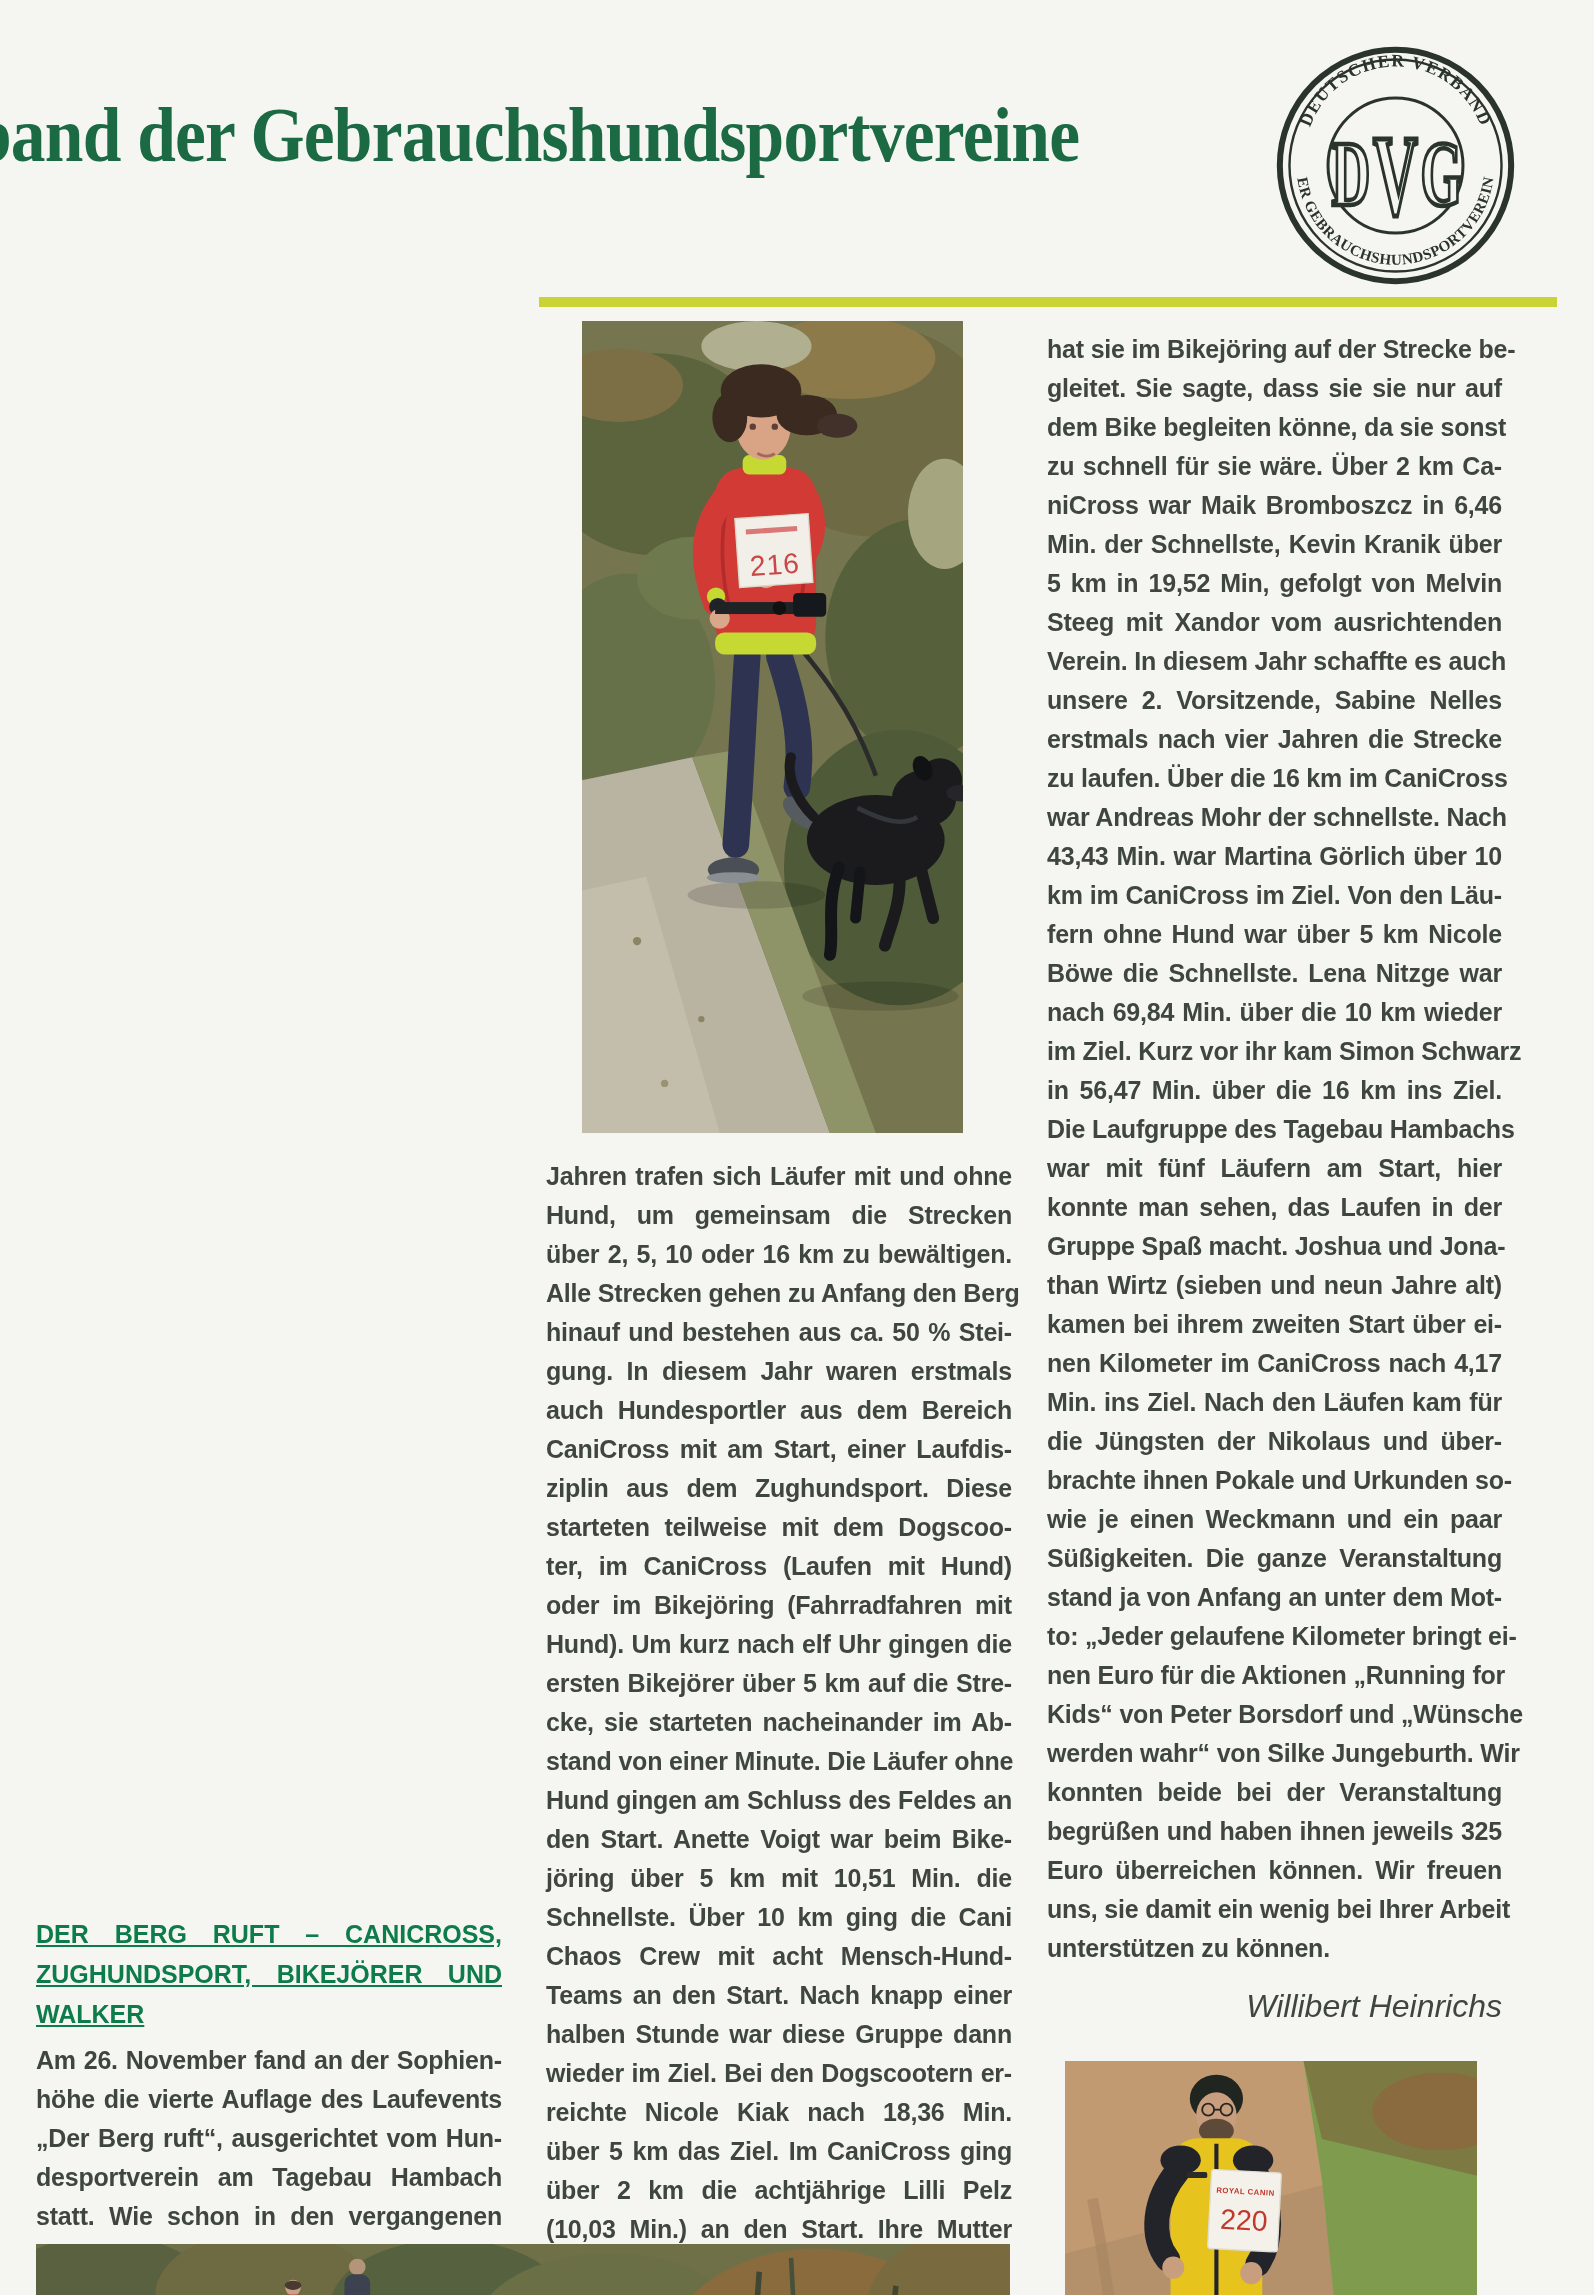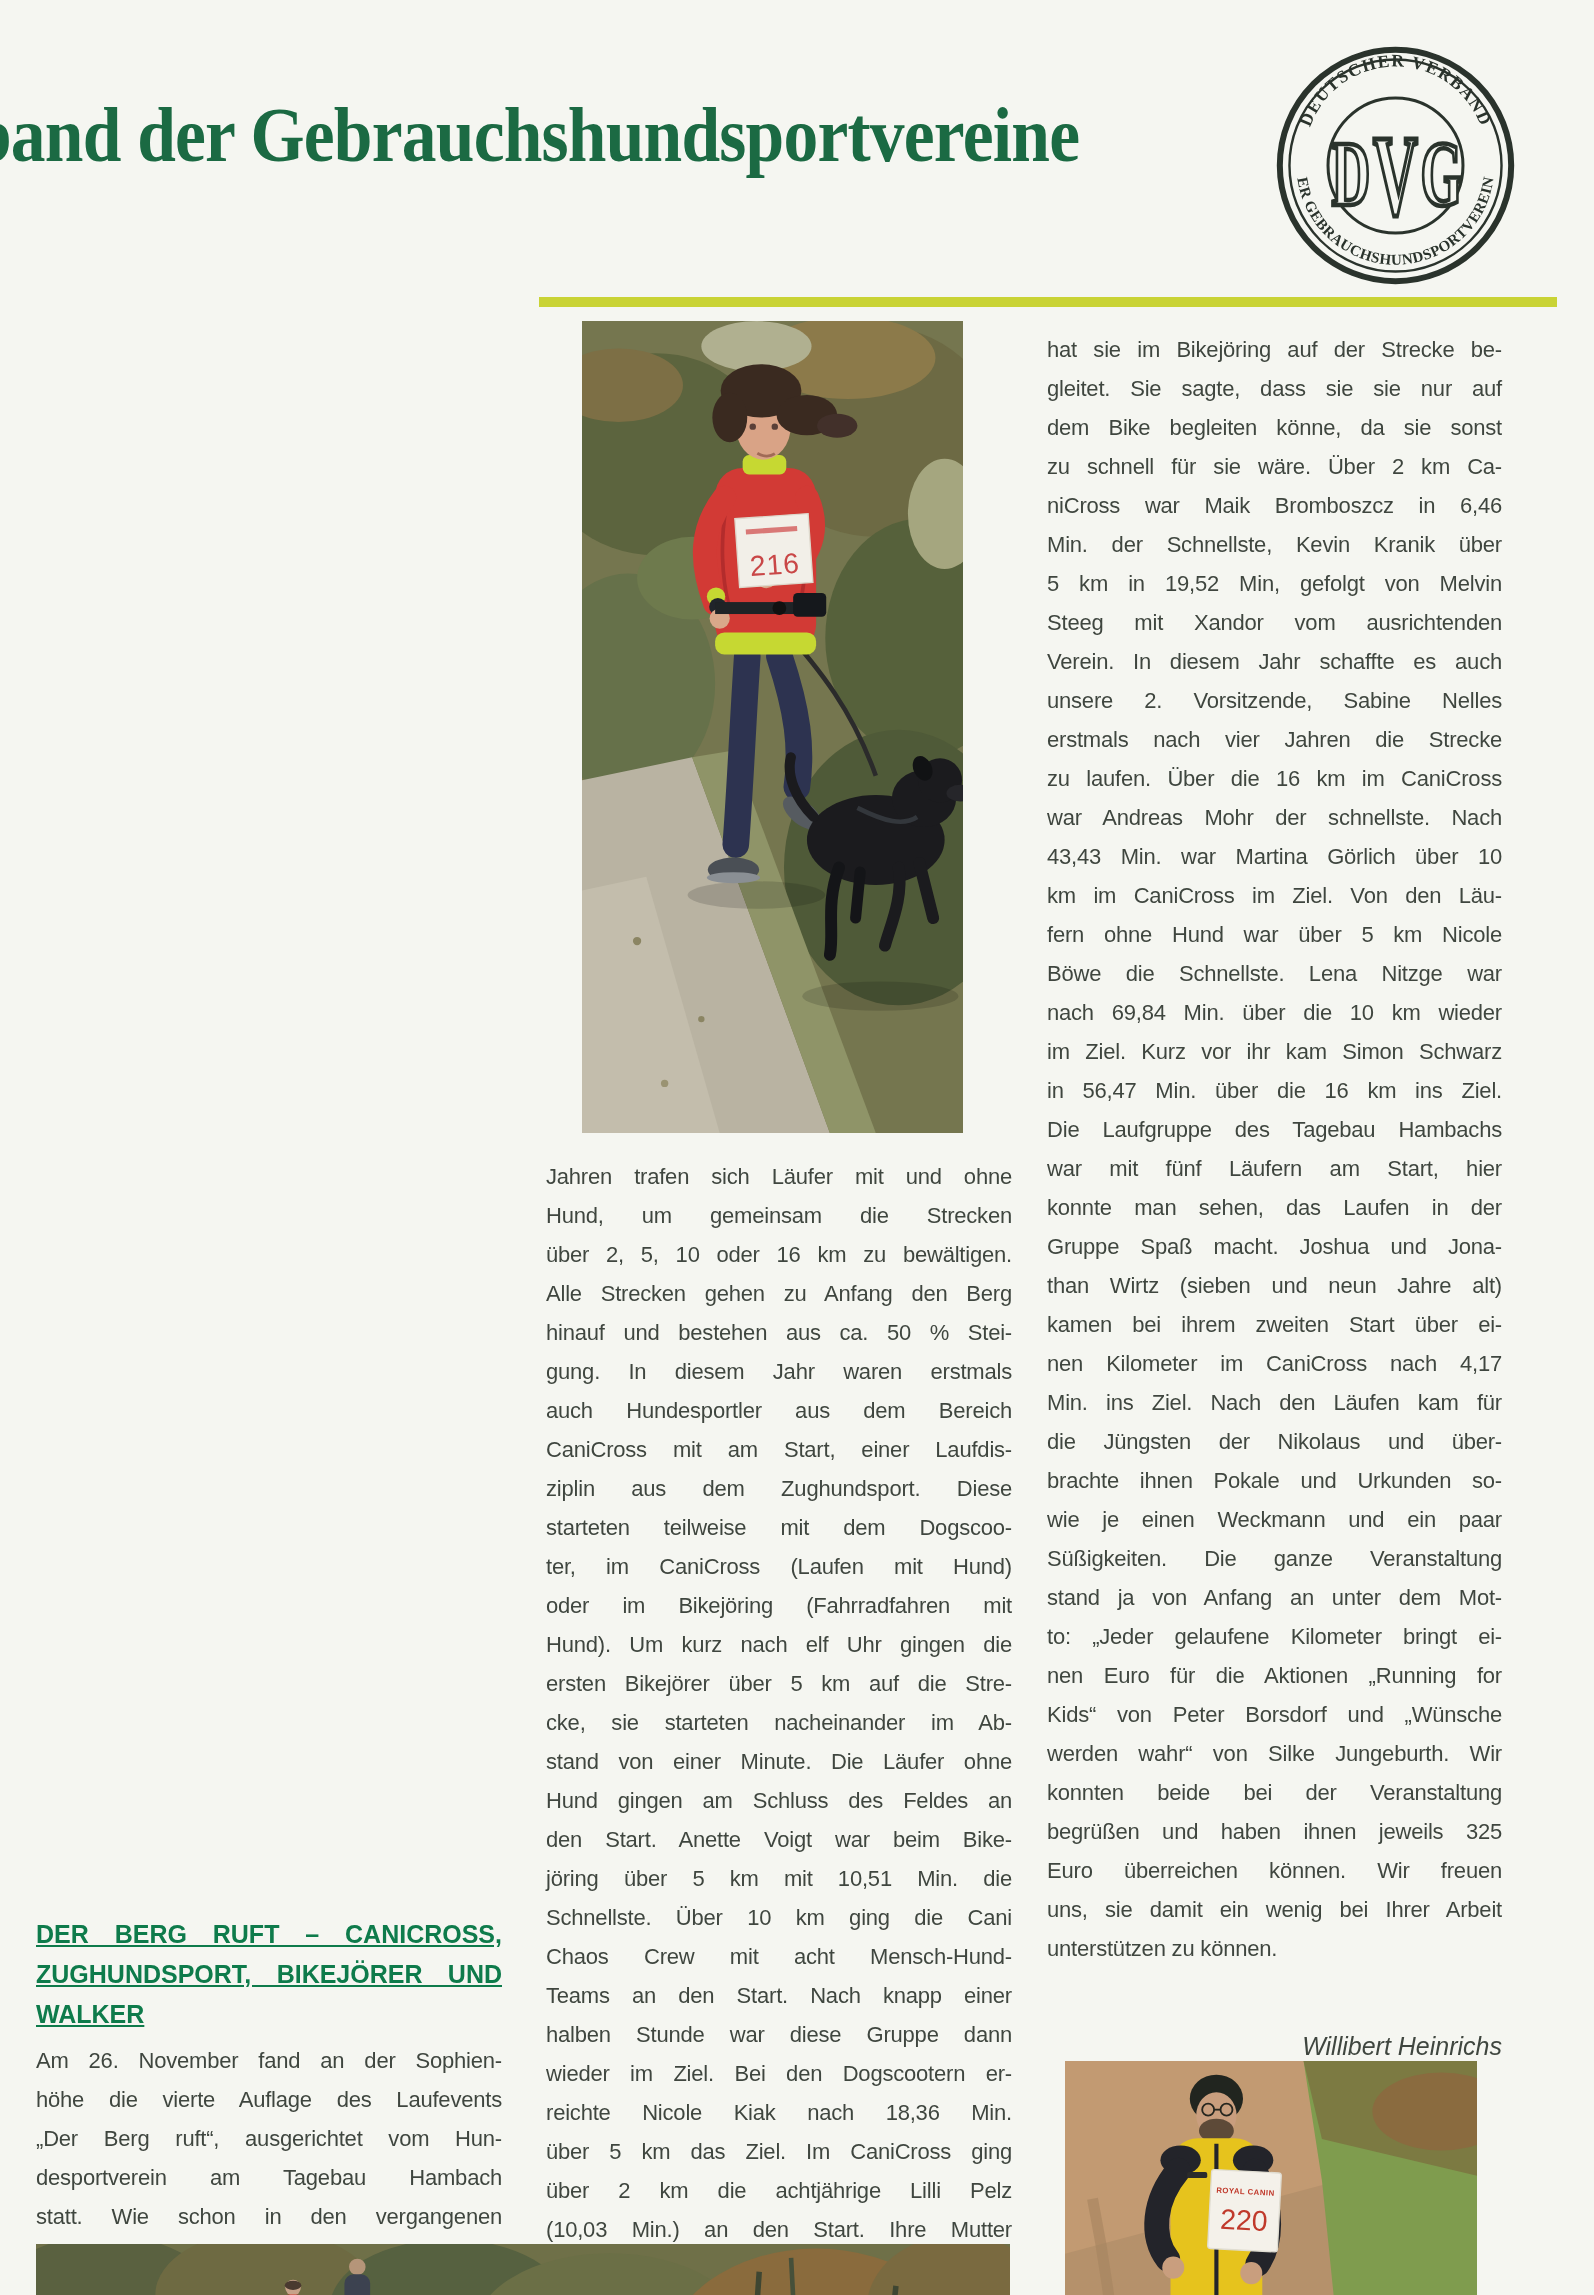--- a/index.html
+++ b/index.html
@@ -18,36 +18,36 @@
     display:inline-block; white-space:nowrap; margin-left:-27px;
     font-family:"Liberation Serif", serif; font-weight:bold;
     font-size:79px; color:#1b6a43; letter-spacing:-0.9px;
     transform:scaleX(0.88); transform-origin:left center;
   }
   .logo-box{ position:absolute; left:1275px; top:45px; width:241px; height:241px; }
   .rule{
     position:absolute; left:539px; top:297px; width:1018px; height:10px;
   }
   
-  .col{ position:absolute; font-size:22px; line-height:39px; letter-spacing:-0.2px; }
+  .col{ position:absolute; font-size:25px; line-height:39px; letter-spacing:-0.2px;font-weight:bold; }
   .col .line{ text-align:justify; text-align-last:justify; height:39px; white-space:nowrap; }
   .col-mid{ left:546px; top:1157px; width:466px; }
   .col-right{ left:1047px; top:330px; width:455px; }
   .col-left-body{ left:36px; top:2041px; width:466px; }
   .col-right .line:last-child{ text-align-last:left; }
   .heading{
     position:absolute; left:36px; top:1914px; width:466px;
     font-size:25px; font-weight:bold; line-height:40px; color:#0e7b4b;
     letter-spacing:0;
   }
   .heading .line{ text-align:justify; text-align-last:justify; height:40px; white-space:nowrap;text-decoration:underline; }
   .heading .line:last-child{ text-align-last:left; }
   .author{
     position:absolute; left:1047px; top:1988px; width:455px;
-    font-size:25px; font-style:italic; text-align:right; color:#3f463f;margin-top:44px;
+    font-size:32px; font-style:italic; text-align:right; color:#3f463f;
   }
   
   .photo{ position:absolute; overflow:hidden; }
   .photo svg{ display:block; width:100%; height:100%; }
   .photo-top{ left:582px; top:321px; width:381px; height:812px; }
   .photo-bottom-left{ left:36px; top:2244px; width:974px; height:549px; }
   .photo-bottom-right{ left:1065px; top:2061px; width:412px; height:708px; }
 </style>
 </head>
 <body>

